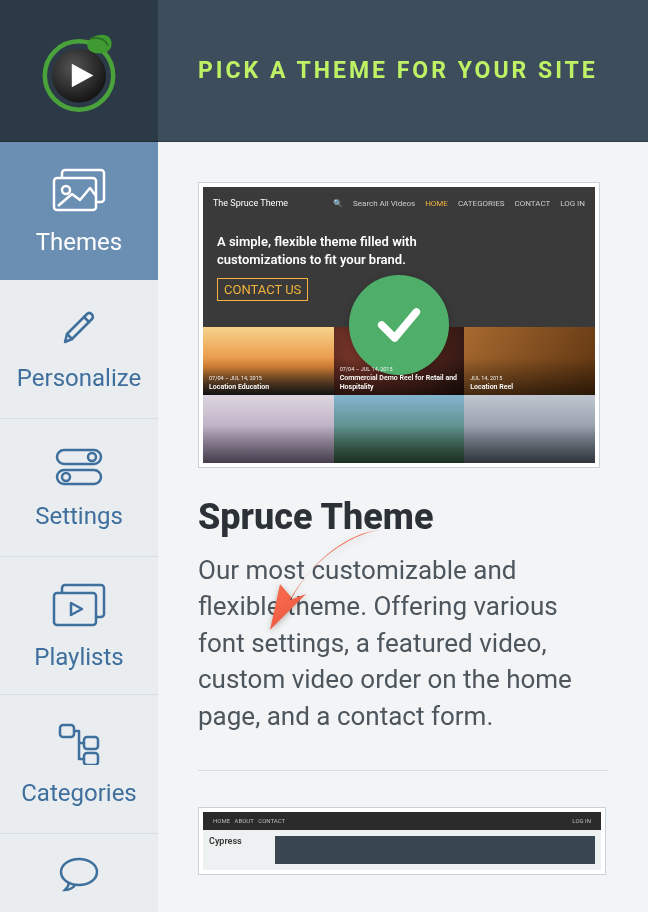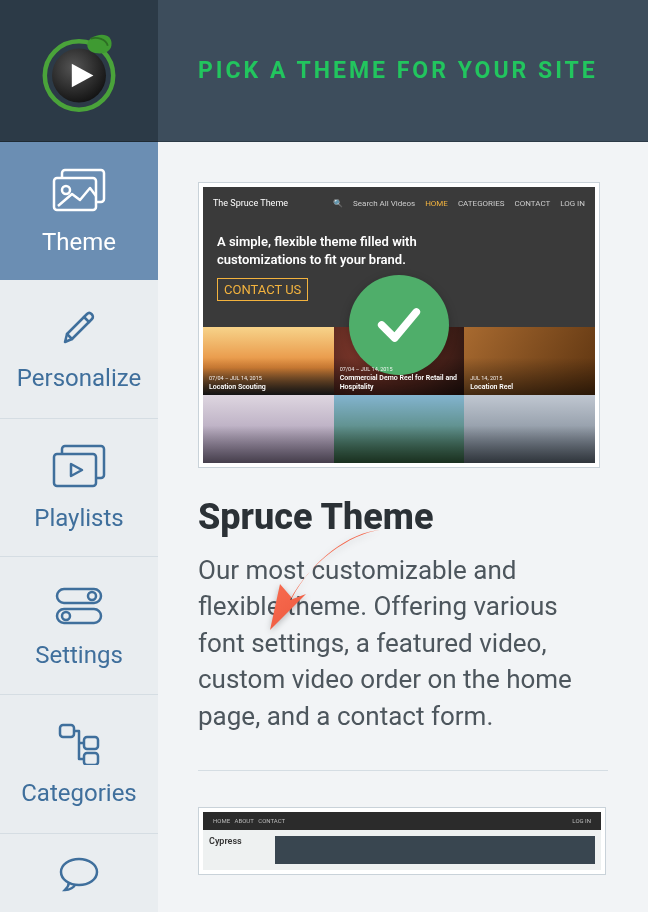--- a/index.html
+++ b/index.html
@@ -22,21 +22,21 @@
   }
   .header-cell {
     flex: 1;
     background: #3d4d5c;
     display: flex;
     align-items: center;
     padding-left: 40px;
     border-bottom: 1px solid #2c3a47;
   }
   .header-title {
-    color: #22c55e;
+    color: #bef264;
     font-size: 23px;
     font-weight: 700;
     letter-spacing: 3px;
   }
 
   
   .logo {
     width: 90px; height: 90px;
     position: relative;
   }
@@ -259,55 +259,55 @@
 
     <div class="nav-item active">
       <span class="nav-icon">
         <svg width="58" height="48" viewBox="0 0 58 48" fill="none" stroke="#fff" stroke-width="2.5" stroke-linejoin="round">
           <rect x="12" y="4" width="42" height="32" rx="3"></rect>
           <rect x="4" y="12" width="42" height="32" rx="3" fill="#6b8eb3"></rect>
           <circle cx="16" cy="24" r="4"></circle>
           <path d="M8 40 L22 28 L30 34 L40 22 L46 30"></path>
         </svg>
       </span>
-      <span class="nav-label">Theme</span>
+      <span class="nav-label">Themes</span>
     </div>
 
     <div class="nav-item">
       <span class="nav-icon">
         <svg width="44" height="44" viewBox="0 0 44 44" fill="none" stroke="#3f6f9c" stroke-width="2.5" stroke-linejoin="round" stroke-linecap="round">
           <path d="M8 36 L10 28 L30 8 C33 5 38 10 35 13 L15 33 Z"></path>
           <path d="M27 11 L32 16"></path>
           <path d="M10 28 L15 33"></path>
         </svg>
       </span>
       <span class="nav-label">Personalize</span>
-    </div>
-
-    <div class="nav-item">
-      <span class="nav-icon">
-        <svg width="58" height="48" viewBox="0 0 58 48" fill="none" stroke="#3f6f9c" stroke-width="2.5" stroke-linejoin="round">
-          <rect x="12" y="4" width="42" height="32" rx="3"></rect>
-          <rect x="4" y="12" width="42" height="32" rx="3" fill="#e9edf0"></rect>
-          <polygon points="21,22 21,34 32,28" fill="none"></polygon>
-        </svg>
-      </span>
-      <span class="nav-label">Playlists</span>
     </div>
 
     <div class="nav-item">
       <span class="nav-icon">
         <svg width="52" height="44" viewBox="0 0 52 44" fill="none" stroke="#3f6f9c" stroke-width="2.5">
           <rect x="4" y="6" width="44" height="14" rx="7"></rect>
           <circle cx="39" cy="13" r="4"></circle>
           <rect x="4" y="26" width="44" height="14" rx="7"></rect>
           <circle cx="13" cy="33" r="4"></circle>
         </svg>
       </span>
       <span class="nav-label">Settings</span>
+    </div>
+
+    <div class="nav-item">
+      <span class="nav-icon">
+        <svg width="58" height="48" viewBox="0 0 58 48" fill="none" stroke="#3f6f9c" stroke-width="2.5" stroke-linejoin="round">
+          <rect x="12" y="4" width="42" height="32" rx="3"></rect>
+          <rect x="4" y="12" width="42" height="32" rx="3" fill="#e9edf0"></rect>
+          <polygon points="21,22 21,34 32,28" fill="none"></polygon>
+        </svg>
+      </span>
+      <span class="nav-label">Playlists</span>
     </div>
 
     <div class="nav-item">
       <span class="nav-icon">
         <svg width="50" height="44" viewBox="0 0 50 44" fill="none" stroke="#3f6f9c" stroke-width="2.5" stroke-linejoin="round">
           <rect x="6" y="4" width="14" height="12" rx="3"></rect>
           <rect x="30" y="16" width="14" height="12" rx="3"></rect>
           <rect x="30" y="32" width="14" height="12" rx="3"></rect>
           <path d="M20 10 L25 10 L25 38 L30 38 M25 22 L30 22"></path>
         </svg>
@@ -342,21 +342,21 @@
             </span>
           </div>
           <div class="prev-hero">
             <div class="prev-hero-h">A simple, flexible theme filled with customizations to fit your brand.</div>
             <span class="prev-cta">CONTACT US</span>
           </div>
           <div class="prev-grid">
             <div class="tile t1">
                 <div class="cap">
                   <div class="cap-date">07/04 – JUL 14, 2015</div>
-                  <div class="cap-title">Location Scouting</div>
+                  <div class="cap-title">Location Education</div>
                 </div>
               </div>
             <div class="tile t2">
                 <div class="cap">
                   <div class="cap-date">07/04 – JUL 14, 2015</div>
                   <div class="cap-title">Commercial Demo Reel for Retail and Hospitality</div>
                 </div>
               </div>
             <div class="tile t3">
                 <div class="cap">

